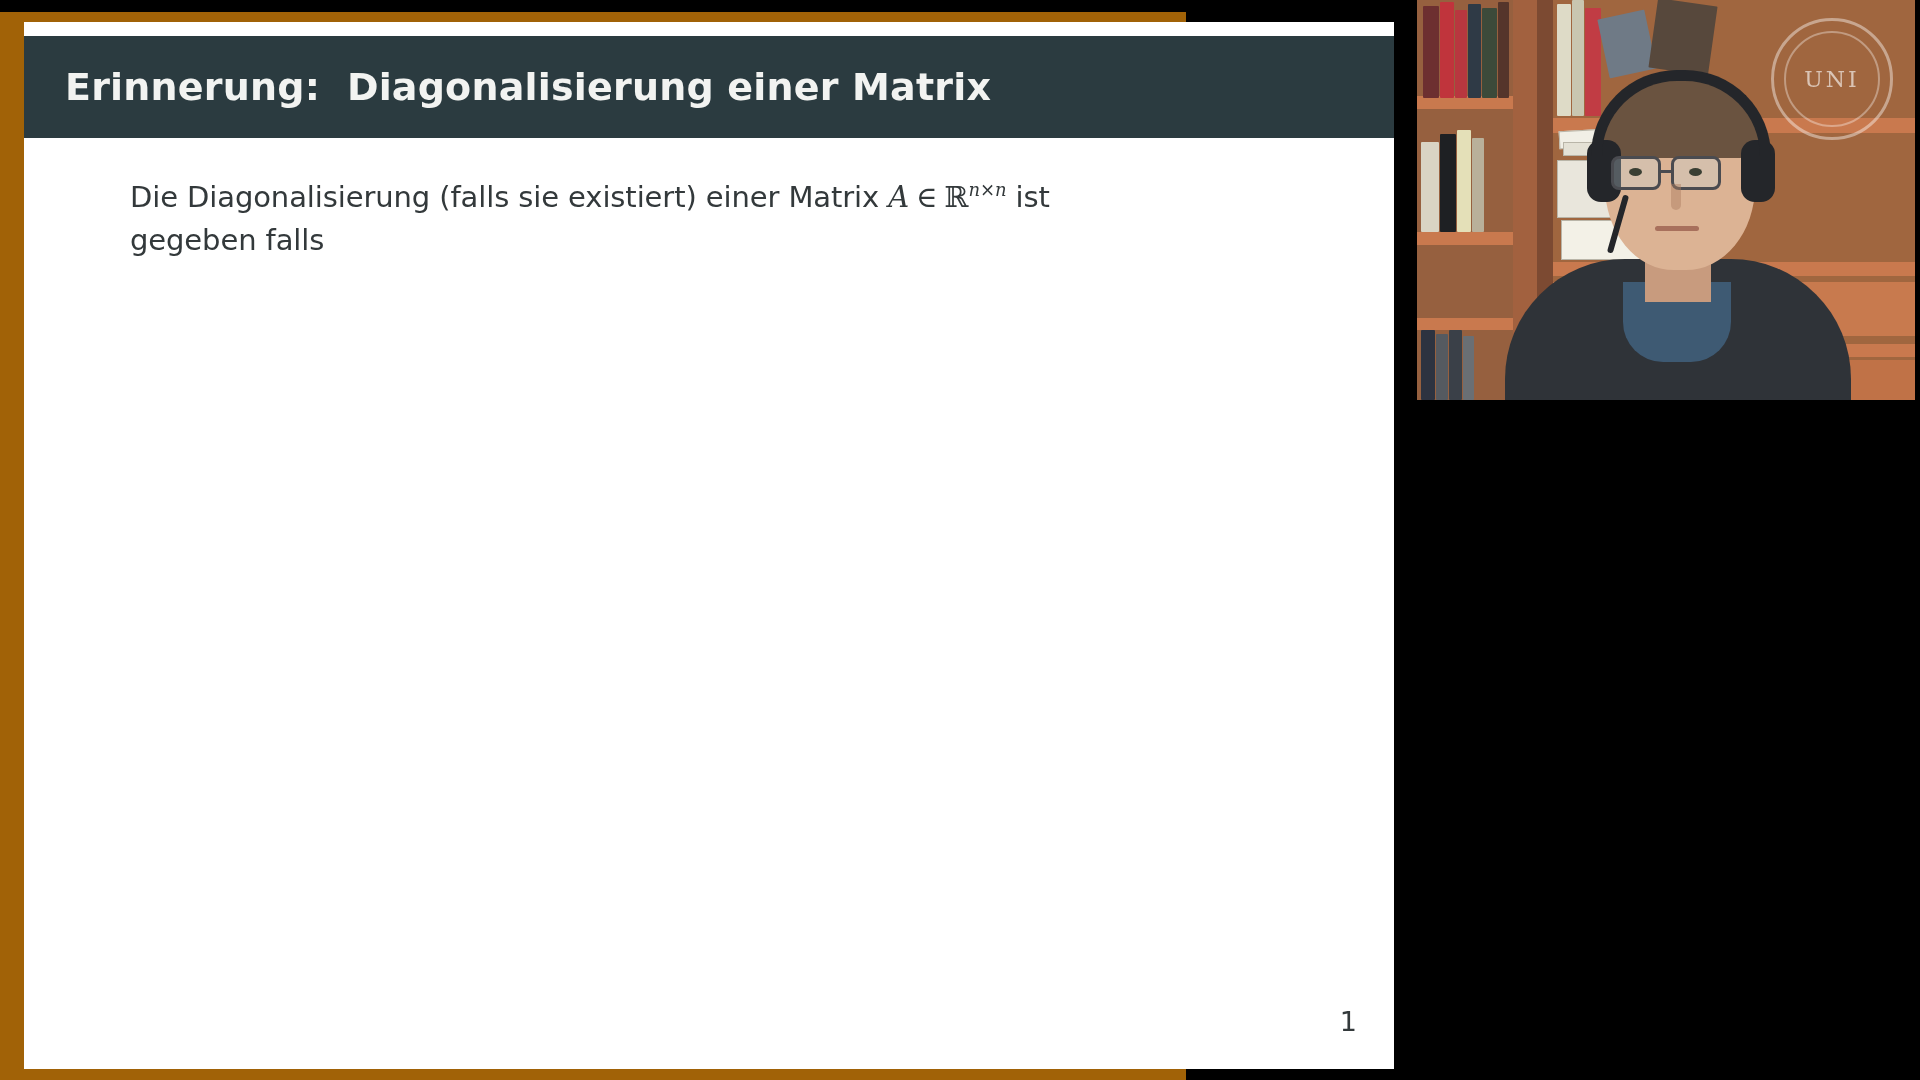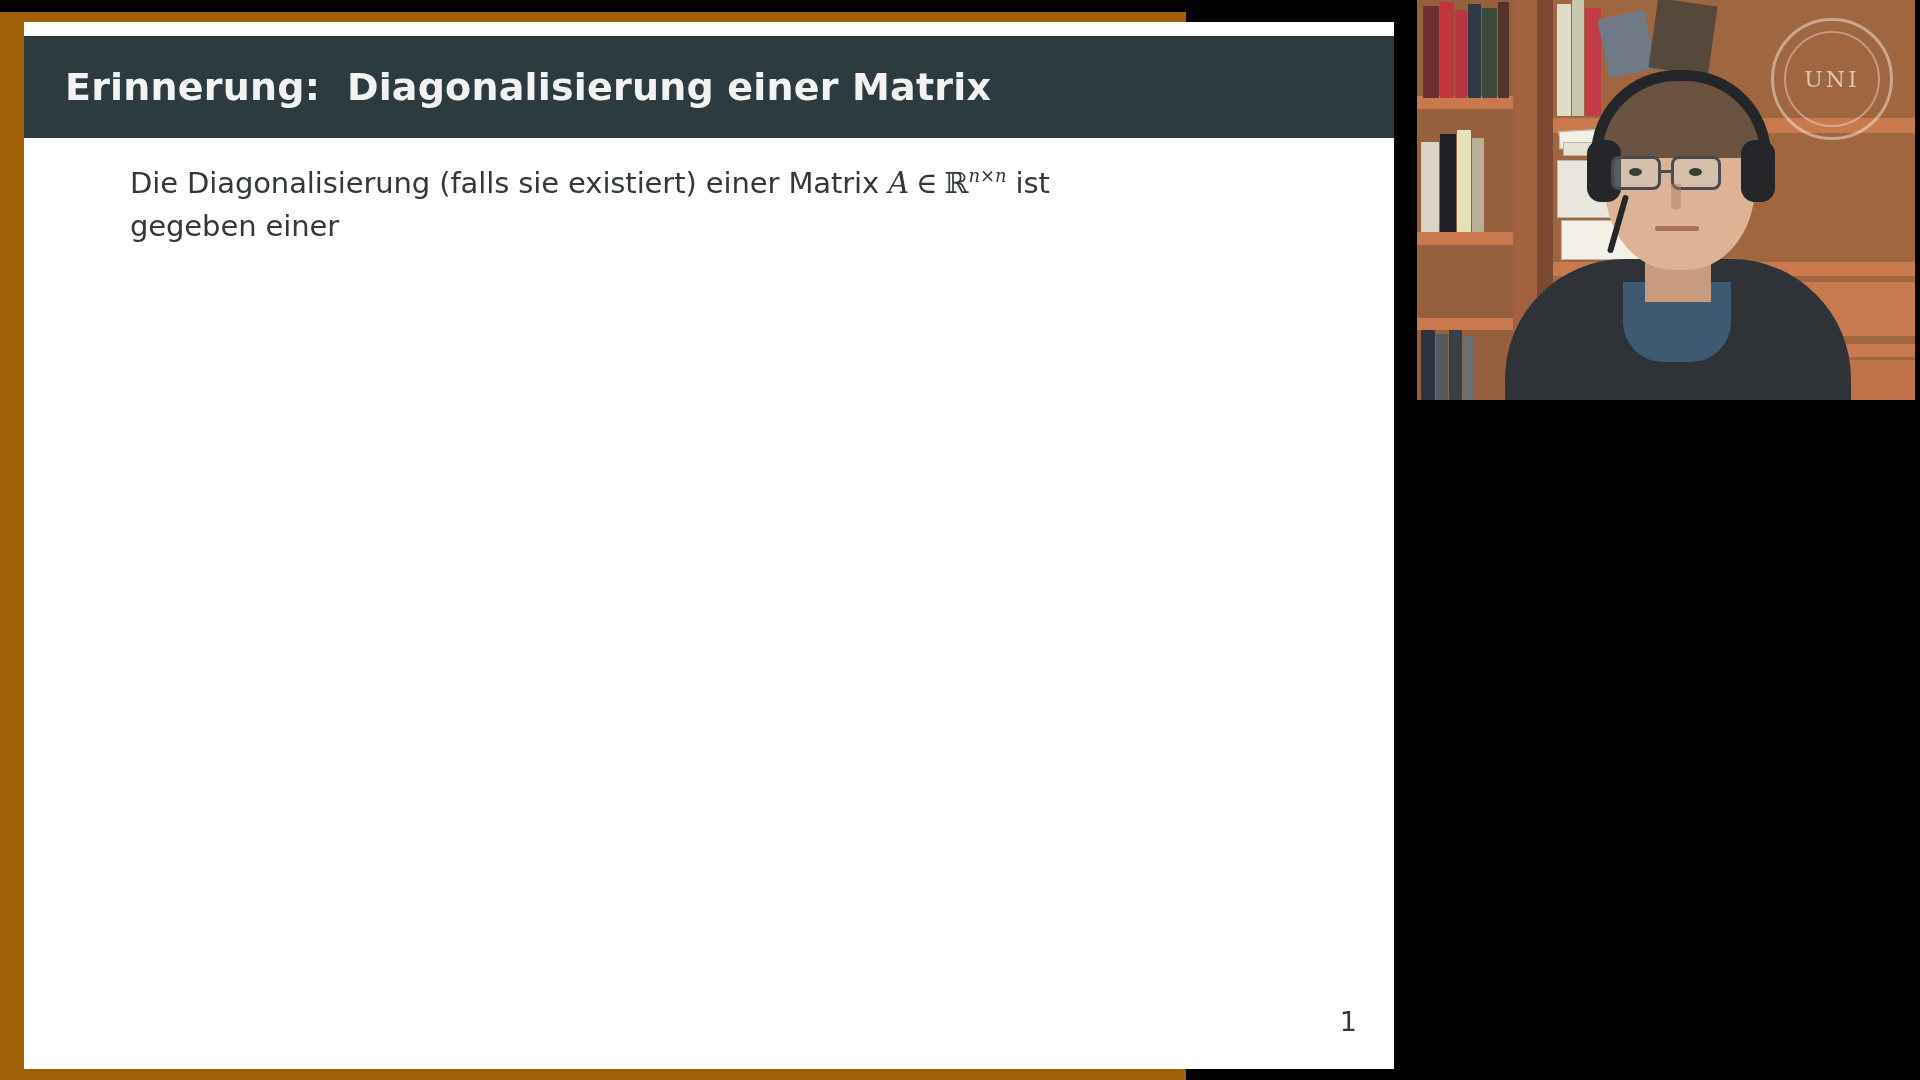--- a/index.html
+++ b/index.html
@@ -66,21 +66,21 @@
     top: 116px;
     width: 100%;
     padding: 0;
     color: #2e3436;
   }
   .para {
     font-family: "DejaVu Sans", sans-serif;
     font-size: 29px;
     line-height: 1.47;
     color: #33393b;
-    padding: 24px 120px 0 106px;
+    padding: 38px 120px 0 106px;
     letter-spacing: -0.1px;
   }
   .mathvar {
     font-family: "DejaVu Serif", serif;
     font-style: italic;
     font-size: 29px;
   }
   .bb {
     font-family: "DejaVu Serif", serif;
     font-style: normal;
@@ -347,21 +347,21 @@
     <div id="slide">
 
       <div id="slide-title-bar">
         <div id="slide-title">Erinnerung:  Diagonalisierung einer Matrix</div>
       </div>
 
       <div id="slide-body">
 
         <div class="para">
           <span>Die Diagonalisierung (falls sie existiert) einer Matrix </span><span class="mathvar">A</span><span class="bb" style="padding:0 7px;">∈</span><span class="bb">ℝ</span><span class="sup">n×n</span><span> ist</span><br>
-          <span>gegeben einer</span>
+          <span>gegeben falls</span>
         </div>
 
 
       </div>
 
       <div id="page-number">1</div>
 
     </div>
   </div>
 

